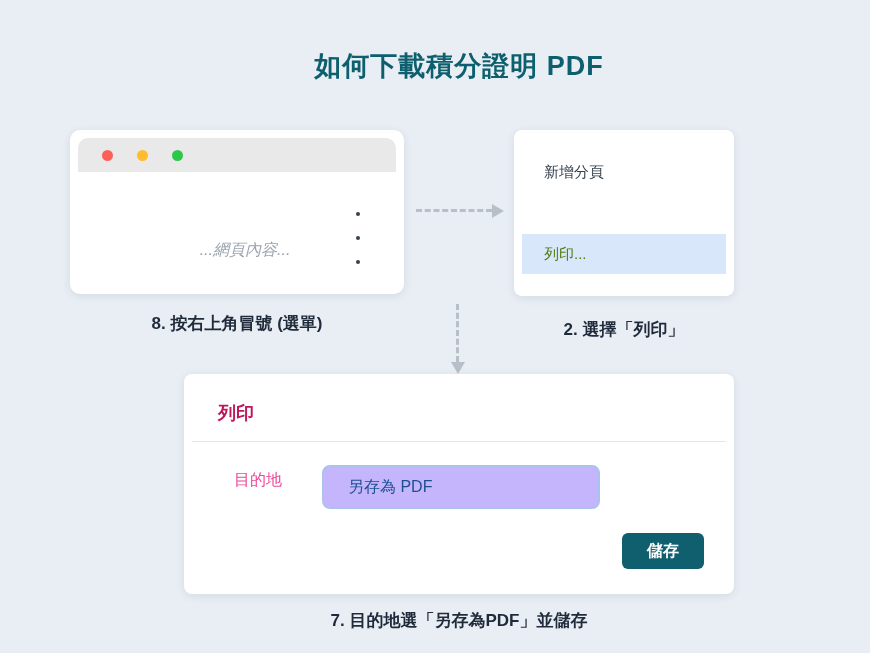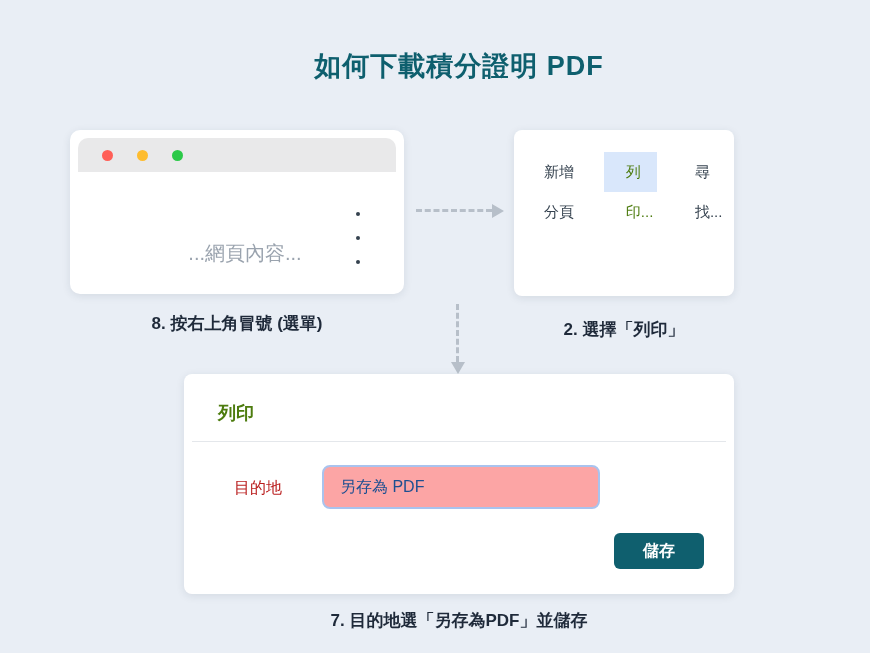--- a/index.html
+++ b/index.html
@@ -45,21 +45,22 @@
   .tl-green  { background: #2bc948; }
   .browser-content {
     position: relative;
     height: 130px;
   }
   .placeholder-text {
     position: absolute;
     top: 52px; left: 0; width: 100%;
     text-align: center;
     color: #9aa3ae;
-    font-size: 20px;
+    font-size: 16px;
+    font-style: italic;
   }
   .kebab {
     position: absolute;
     top: 16px; right: 20px;
     display: flex;
     flex-direction: column;
     gap: 4px;
     cursor: pointer;
   }
   .kebab span {
@@ -101,21 +102,21 @@
   
   .menu-card {
     position: absolute;
     left: 490px; top: 106px;
     width: 220px; height: 166px;
     background: #ffffff;
     border-radius: 8px;
     box-shadow: 0 2px 8px rgba(30,50,70,0.10);
     padding: 14px 0;
     display: flex;
-    flex-direction: row;
+    flex-direction: column;
     justify-content: space-between;
   }
   .menu-item {
     height: 40px;
     line-height: 40px;
     padding-left: 22px;
     font-size: 15px;
     color: #35424f;
     cursor: pointer;
   }
@@ -142,49 +143,49 @@
     left: 160px; top: 350px;
     width: 550px; height: 220px;
     background: #ffffff;
     border-radius: 8px;
     box-shadow: 0 2px 8px rgba(30,50,70,0.10);
   }
   .print-title {
     padding: 19px 26px 0 26px;
     font-size: 18px;
     font-weight: 600;
-    color: #4d7c0f;
+    color: #be185d;
   }
   .print-divider {
     margin-top: 16px;
     border-bottom: 1px solid #e4e7eb;
   }
   .dest-label {
     position: absolute;
-    left: 42px; top: 96px;
-    font-size: 16px;
-    color: #b91c1c;
+    left: 42px; top: 88px;
+    font-size: 16px;
+    color: #ec4899;
   }
   .dest-select {
     position: absolute;
     left: 130px; top: 83px;
     width: 278px; height: 44px;
-    background: #fca5a5;
+    background: #c4b5fd;
     border: 2px solid #a9c3ee;
     border-radius: 8px;
     line-height: 40px;
-    padding-left: 16px;
+    padding-left: 24px;
     font-size: 16px;
     color: #1d4f91;
     cursor: pointer;
   }
   .save-button {
     position: absolute;
     right: 22px; bottom: 17px;
-    width: 90px; height: 36px;
+    width: 82px; height: 36px;
     background: #0f5f6e;
     border: none;
     border-radius: 6px;
     color: #ffffff;
     font-size: 16px;
     font-weight: bold;
     font-family: inherit;
     cursor: pointer;
     text-align: center;
   }
@@ -209,21 +210,20 @@
     </div>
   </div>
 </div>
 
 <div class="arrow-h-line"></div>
 <div class="arrow-h-head"></div>
 
 <div class="menu-card">
   <div class="menu-item">新增分頁</div>
   <div class="menu-item highlighted">列印...</div>
-  <div class="menu-item">尋找...</div>
 </div>
 
 <div class="caption caption-1">8. 按右上角冒號 (選單)</div>
 <div class="caption caption-2">2. 選擇「列印」</div>
 
 <div class="arrow-v-line"></div>
 <div class="arrow-v-head"></div>
 
 <div class="print-dialog">
   <div class="print-title">列印</div>

